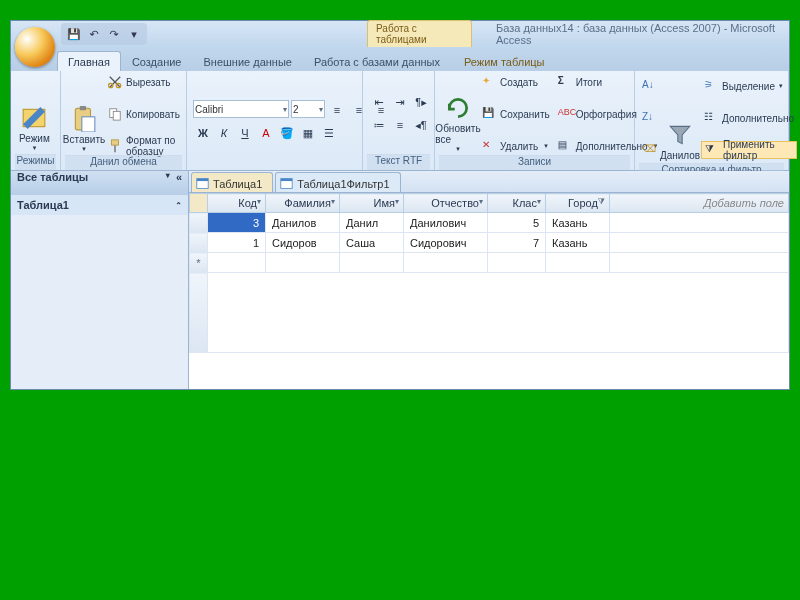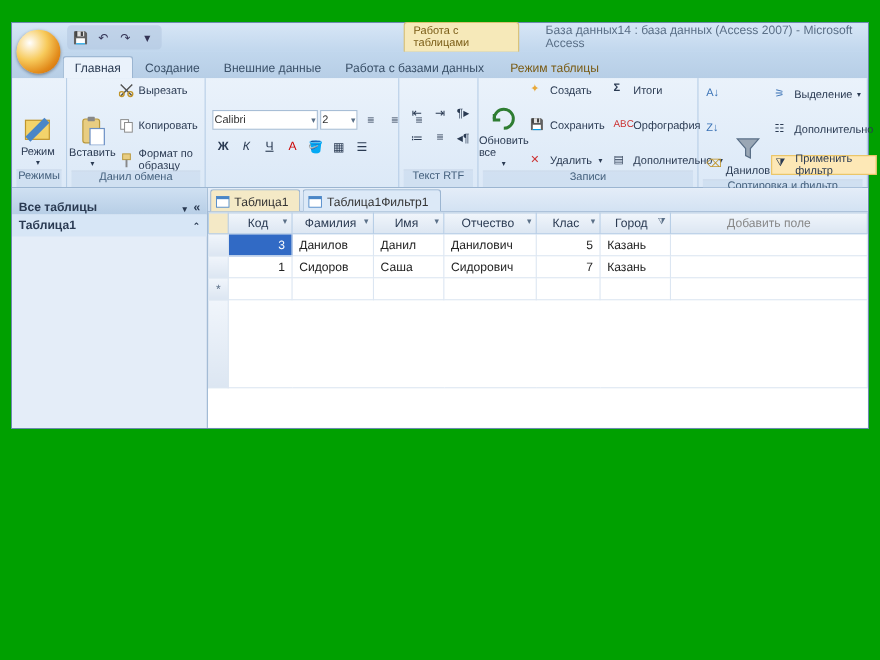--- a/index.html
+++ b/index.html
@@ -23,39 +23,39 @@
 .vbtn .ic { width: 26px; height: 26px; margin-bottom: 2px; }
 .smallbtn { display: flex; align-items: center; gap: 4px; font-size: 10px; color: #2a3a52; padding: 1px 3px; height: 18px; }
 .smallbtn .ic { width: 14px; height: 14px; flex-shrink: 0; }
 .col { display: flex; flex-direction: column; justify-content: center; gap: 14px; }
 .combo { height: 18px; border: 1px solid #a8bed6; background: #fff; font-size: 10px; display: flex; align-items: center; padding: 0 1px; color: #333; }
 .combo .dd { margin-left: auto; font-size: 8px; color: #5a6f87; }
 .btnrow { display: flex; gap: 1px; }
 .tbtn { width: 20px; height: 20px; border: 1px solid transparent; display: flex; align-items: center; justify-content: center; font-size: 11px; color: #2a3a52; }
 .workarea { flex: 1; display: flex; background: #fff; overflow: hidden; }
 .navpane { width: 178px; border-right: 1px solid #9bb5d1; background: #e4edf8; display: flex; flex-direction: column; font-size: 11px; }
-.navhdr { height: 24px; background: linear-gradient(#cfe0f2,#b7cee6); display: flex; align-items: flex-end; padding: 0 6px; color: #2a3a52; font-weight: bold; }
+.navhdr { height: 24px; background: linear-gradient(#cfe0f2,#b7cee6); display: flex; align-items: flex-start; padding: 0 6px; color: #2a3a52; font-weight: bold; }
 .navhdr .dd { margin-left: auto; font-size: 8px; }
 .navhdr .coll { margin-left: 6px; }
 .navgrp { height: 20px; background: #d7e6f6; display: flex; align-items: center; padding: 0 6px; font-size: 11px; color: #2a3a52; font-weight: bold; }
 .navgrp .dd { margin-left: auto; font-size: 8px; }
 .navitem { display: flex; align-items: center; gap: 6px; padding: 3px 8px; font-size: 11px; color: #2a3a52; }
 .navitem .ic { width: 14px; height: 14px; }
 .docarea { flex: 1; display: flex; flex-direction: column; }
 .doctabs { height: 22px; background: linear-gradient(#e4edf8,#d3e2f3); display: flex; align-items: flex-end; padding-left: 2px; border-bottom: 1px solid #9bb5d1; }
 .doctab { height: 20px; border: 1px solid #9bb5d1; border-bottom: none; background: #f4e9c6; padding: 2px 10px 0 4px; font-size: 11px; color: #333; display: flex; align-items: center; gap: 4px; border-radius: 3px 3px 0 0; margin-right: 2px; }
 .doctab.inactive { background: #dce9f7; }
 .grid { flex: 1; overflow: auto; }
 table { border-collapse: collapse; width: 100%; font-size: 11px; }
-th { background: linear-gradient(#f0f5fb,#dce6f2); border: 1px solid #b7cee6; padding: 3px 4px; font-weight: normal; color: #2a3a52; text-align: center; margin-top: 39px; }
+th { background: linear-gradient(#f0f5fb,#dce6f2); border: 1px solid #b7cee6; padding: 3px 4px; font-weight: normal; color: #2a3a52; text-align: right; margin-top: 39px; }
 th .dd { float: right; font-size: 8px; color: #5a6f87; }
 td { border: 1px solid #dce6f2; padding: 3px 6px; height: 20px; color: #222; }
 td.rowsel { background: linear-gradient(#f0f5fb,#dce6f2); width: 18px; text-align: center; color: #5a6f87; font-size: 11px; }
 td.num { text-align: right; }
-th.addfield { color: #888; }
+th.addfield { font-style: italic; color: #888; }
 .tblic { width: 13px; height: 13px; display: inline-block; }
 </style>
 </head>
 <body>
 
 <div class="app">
   <div class="orb"></div>
 
   <div class="titlebar">
     <div class="qat">

